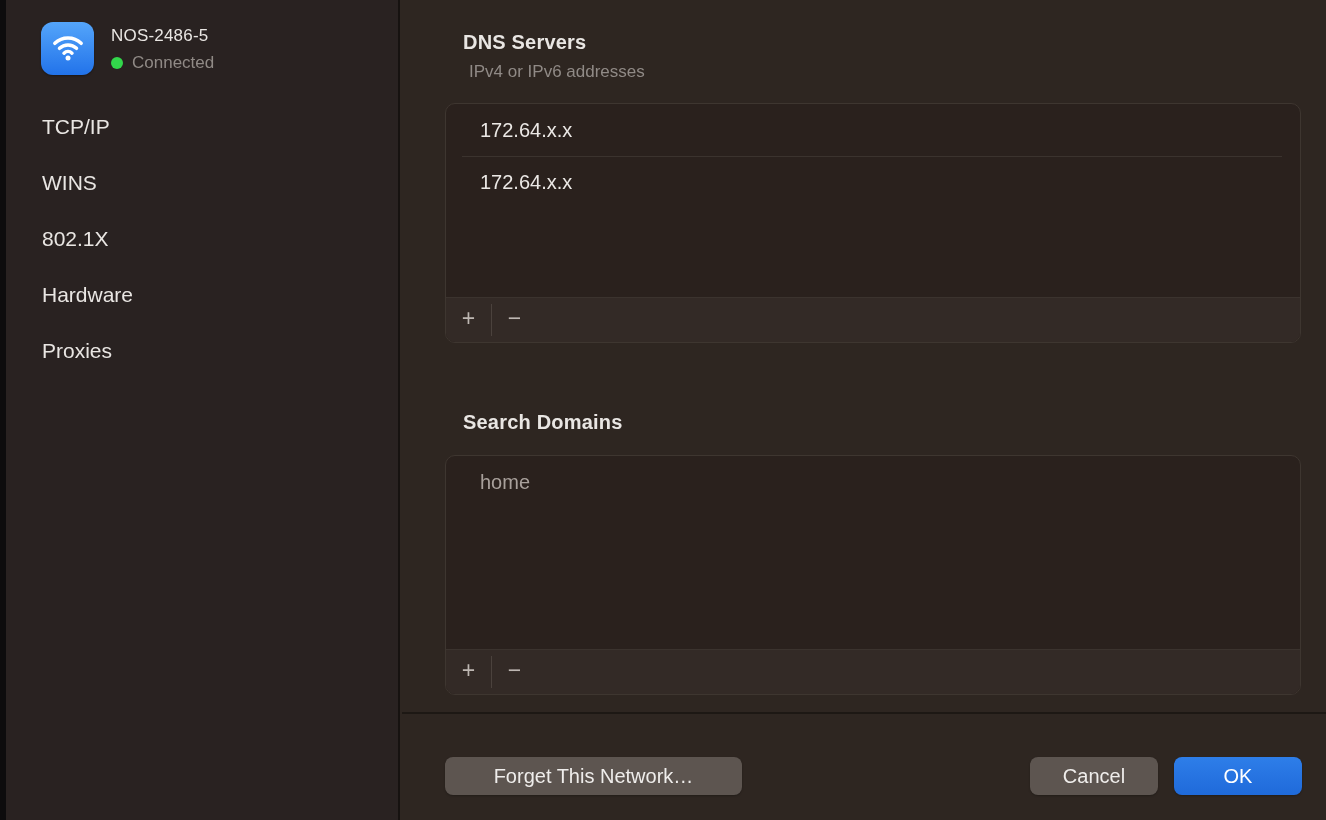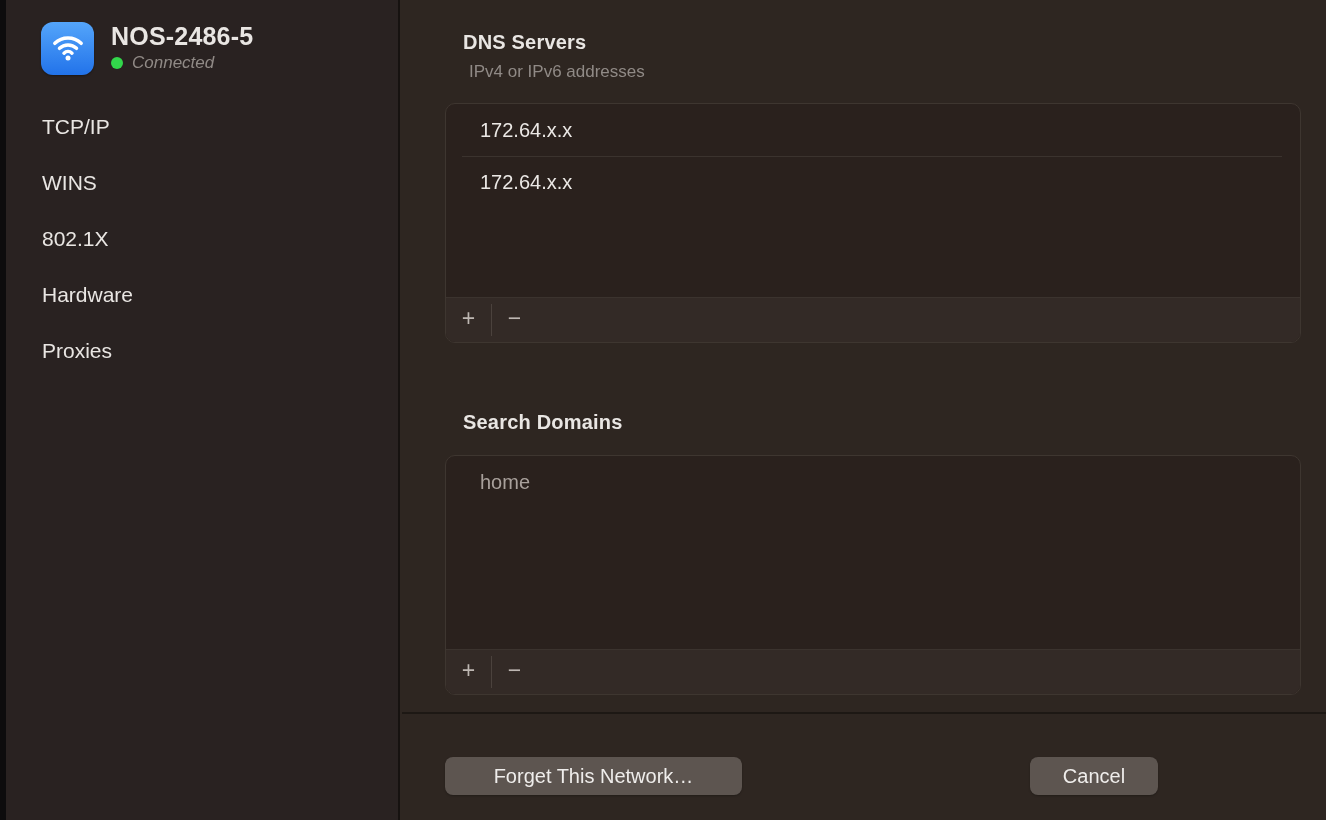--- a/index.html
+++ b/index.html
@@ -36,22 +36,22 @@
   }
   .net-header{position:absolute;left:35px;top:22px;display:flex;align-items:center;}
   .wifi-badge{
     width:53px;height:53px;border-radius:12px;flex:0 0 auto;
     background:linear-gradient(180deg,#54a5fa 0%,#2273ea 100%);
     display:flex;align-items:center;justify-content:center;
     box-shadow:0 1px 2px rgba(0,0,0,.35);
   }
   .wifi-badge svg{width:40px;height:40px;display:block;}
   .net-meta{margin-left:17px;}
-  .net-name{font-size:25px;font-weight:700;color:var(--text-primary);letter-spacing:.2px;line-height:24px;}
-  .net-status{display:flex;align-items:center;margin-top:5px;font-style:italic;}
+  .net-name{font-size:17px;font-weight:400;color:var(--text-primary);letter-spacing:.2px;line-height:24px;}
+  .net-status{display:flex;align-items:center;margin-top:5px;}
   .dot{width:12px;height:12px;border-radius:50%;background:var(--green);flex:0 0 auto;}
   .status-label{margin-left:9px;font-size:17px;color:var(--text-secondary);}
 
   .nav{position:absolute;left:22px;top:104px;width:359px;}
   .nav-item{
     height:46px;border-radius:10px;display:flex;align-items:center;
     padding-left:14px;margin-bottom:10px;
     font-size:21px;color:var(--text-primary);cursor:default;
   }
   .nav-item.selected{
@@ -179,15 +179,16 @@
         <span class="vdiv"></span>
         <button class="pm-btn">−</button>
       </div>
     </div>
 
     <div class="footer-bar"></div>
     <div class="footer-divider"></div>
 
     <button class="btn gray" id="cancel-btn">Cancel</button>
     <button class="btn gray" id="forget-btn">Forget This Network…</button>
+    <button class="btn" id="ok-btn">OK</button>
 
   </main>
 </div>
 
 </body></html>

